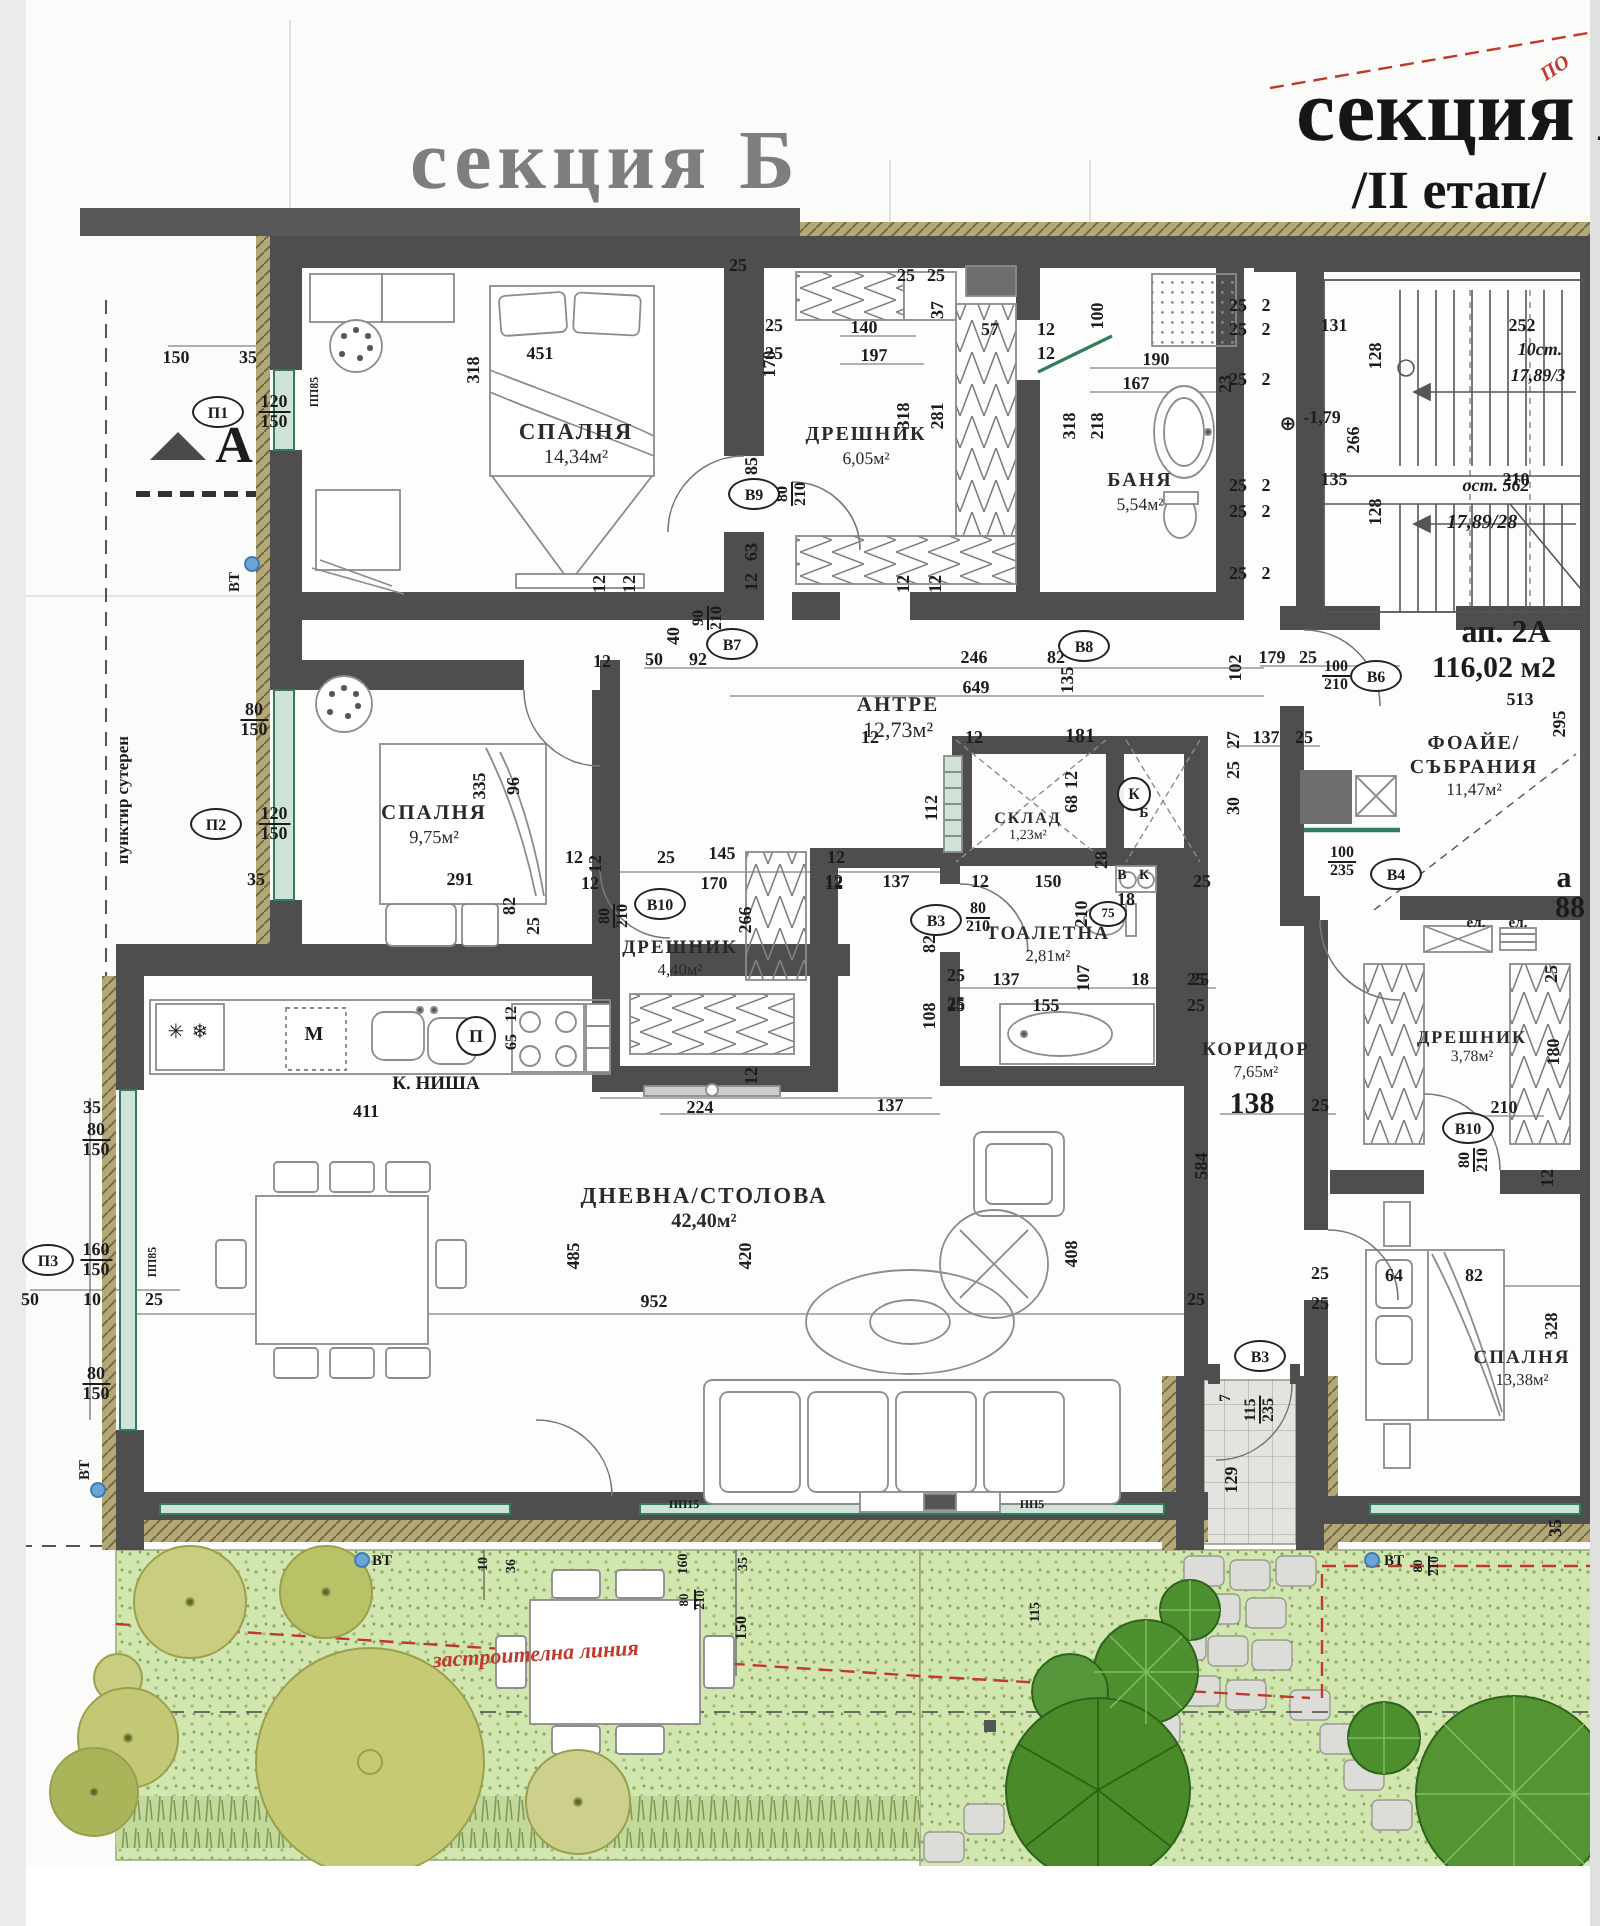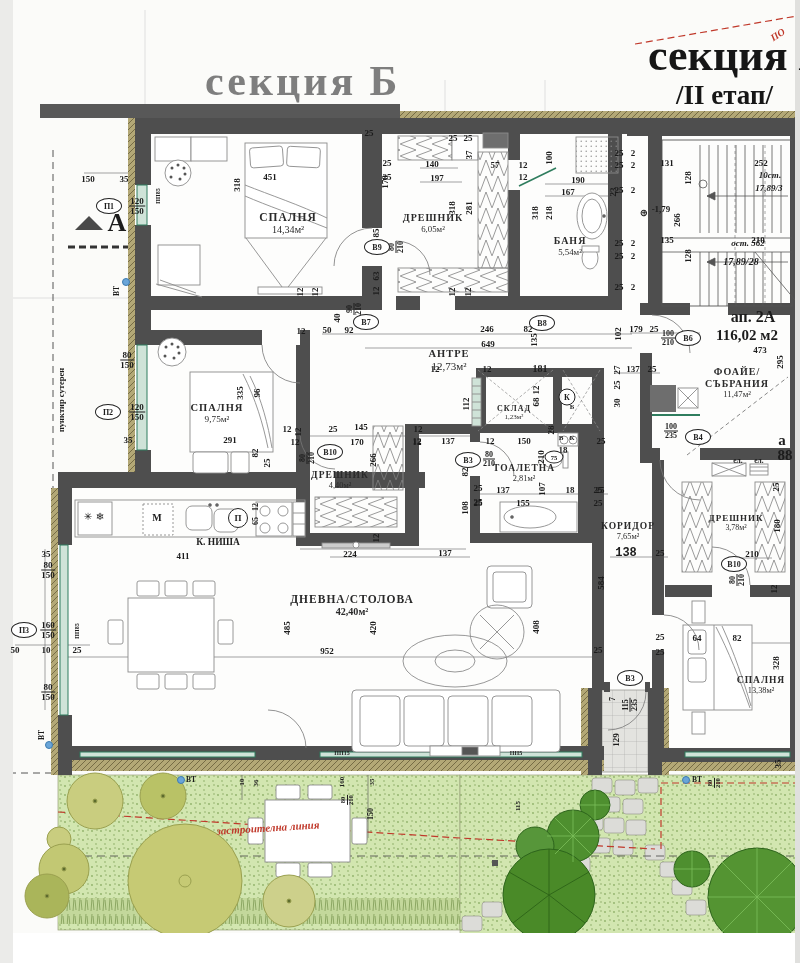--- a/index.html
+++ b/index.html
@@ -547,21 +547,21 @@
       <span class="lbl" style="left: 758px; top: 240px; font-size: 9px; transform: translate(-50%, -50%);">210</span>
       <span class="lbl" style="left: 688px; top: 256px; font-size: 9px; transform: translate(-50%, -50%) rotate(-90deg);">128</span>
       <span class="lbl it" style="left: 770px; top: 175px; font-size: 9px; transform: translate(-50%, -50%);">10ст.</span>
       <span class="lbl it" style="left: 769px; top: 188px; font-size: 9px; transform: translate(-50%, -50%);">17,89/3</span>
       <span class="lbl it" style="left: 748px; top: 243px; font-size: 9px; transform: translate(-50%, -50%);">ост. 562</span>
       <span class="lbl it" style="left: 741px; top: 262px; font-size: 10px; transform: translate(-50%, -50%);">17,89/28</span>
       <span class="lbl" style="left: 661px; top: 209px; font-size: 9px; transform: translate(-50%, -50%);">-1,79</span>
       <span class="lbl sans" style="left: 644px; top: 213px; font-size: 10px; transform: translate(-50%, -50%);">⊕</span>
       <span class="lbl" style="left: 753px; top: 317px; font-size: 16px; transform: translate(-50%, -50%);">ап. 2А</span>
       <span class="lbl" style="left: 747px; top: 335px; font-size: 15px; transform: translate(-50%, -50%);">116,02 м2</span>
-      <span class="lbl" style="left: 760px; top: 350px; font-size: 9px; transform: translate(-50%, -50%);">473</span>
+      <span class="lbl" style="left: 760px; top: 350px; font-size: 9px; transform: translate(-50%, -50%);">513</span>
       <span class="lbl" style="left: 780px; top: 362px; font-size: 9px; transform: translate(-50%, -50%) rotate(-90deg);">295</span>
       <span class="lbl" style="left: 636px; top: 329px; font-size: 9px; transform: translate(-50%, -50%);">179</span>
       <span class="lbl" style="left: 654px; top: 329px; font-size: 9px; transform: translate(-50%, -50%);">25</span>
       <span class="lbl" style="left: 668px; top: 338px; font-size: 8px; transform: translate(-50%, -50%);"><span class="fr"><div class="top">100</div><div>210</div></span></span>
       <span class="lbl" style="left: 618px; top: 334px; font-size: 9px; transform: translate(-50%, -50%) rotate(-90deg);">102</span>
       <span class="lbl" style="left: 633px; top: 369px; font-size: 9px; transform: translate(-50%, -50%);">137</span>
       <span class="lbl" style="left: 652px; top: 369px; font-size: 9px; transform: translate(-50%, -50%);">25</span>
       <span class="lbl" style="left: 617px; top: 370px; font-size: 9px; transform: translate(-50%, -50%) rotate(-90deg);">27</span>
       <span class="lbl" style="left: 617px; top: 385px; font-size: 9px; transform: translate(-50%, -50%) rotate(-90deg);">25</span>
       <span class="lbl" style="left: 617px; top: 403px; font-size: 9px; transform: translate(-50%, -50%) rotate(-90deg);">30</span>
@@ -629,21 +629,21 @@
       <span class="lbl sans" style="left: 100px; top: 517px; font-size: 10px; transform: translate(-50%, -50%);">❄</span>
       <span class="lbl" style="left: 327px; top: 651px; font-size: 9px; transform: translate(-50%, -50%);">952</span>
       <span class="lbl" style="left: 373px; top: 628px; font-size: 9px; transform: translate(-50%, -50%) rotate(-90deg);">420</span>
       <span class="lbl" style="left: 287px; top: 628px; font-size: 9px; transform: translate(-50%, -50%) rotate(-90deg);">485</span>
       <span class="lbl" style="left: 536px; top: 627px; font-size: 9px; transform: translate(-50%, -50%) rotate(-90deg);">408</span>
       <span class="lbl" style="left: 342px; top: 753px; font-size: 6px; transform: translate(-50%, -50%);">ПП15</span>
       <span class="lbl" style="left: 516px; top: 753px; font-size: 6px; transform: translate(-50%, -50%);">ПП5</span>
       <span class="lbl" style="left: 601px; top: 441px; font-size: 9px; transform: translate(-50%, -50%);">25</span>
       <span class="lbl" style="left: 598px; top: 490px; font-size: 9px; transform: translate(-50%, -50%);">25</span>
       <span class="lbl" style="left: 598px; top: 503px; font-size: 9px; transform: translate(-50%, -50%);">25</span>
-      <span class="lbl" style="left: 626px; top: 553px; font-size: 12px; transform: translate(-50%, -50%); font-family: Liberation Mono, monospace;">138</span>
+      <span class="lbl" style="left: 626px; top: 553px; font-size: 15px; transform: translate(-50%, -50%);">138</span>
       <span class="lbl" style="left: 660px; top: 553px; font-size: 9px; transform: translate(-50%, -50%);">25</span>
       <span class="lbl" style="left: 601px; top: 583px; font-size: 9px; transform: translate(-50%, -50%) rotate(-90deg);">584</span>
       <span class="lbl" style="left: 752px; top: 554px; font-size: 9px; transform: translate(-50%, -50%);">210</span>
       <span class="lbl" style="left: 737px; top: 580px; font-size: 8px; transform: translate(-50%, -50%) rotate(-90deg);"><span class="fr"><div class="top">80</div><div>210</div></span></span>
       <span class="lbl" style="left: 777px; top: 526px; font-size: 9px; transform: translate(-50%, -50%) rotate(-90deg);">180</span>
       <span class="lbl" style="left: 776px; top: 487px; font-size: 9px; transform: translate(-50%, -50%) rotate(-90deg);">25</span>
       <span class="lbl" style="left: 774px; top: 589px; font-size: 9px; transform: translate(-50%, -50%) rotate(-90deg);">12</span>
       <span class="lbl" style="left: 697px; top: 638px; font-size: 9px; transform: translate(-50%, -50%);">64</span>
       <span class="lbl" style="left: 737px; top: 638px; font-size: 9px; transform: translate(-50%, -50%);">82</span>
       <span class="lbl" style="left: 776px; top: 663px; font-size: 9px; transform: translate(-50%, -50%) rotate(-90deg);">328</span>

